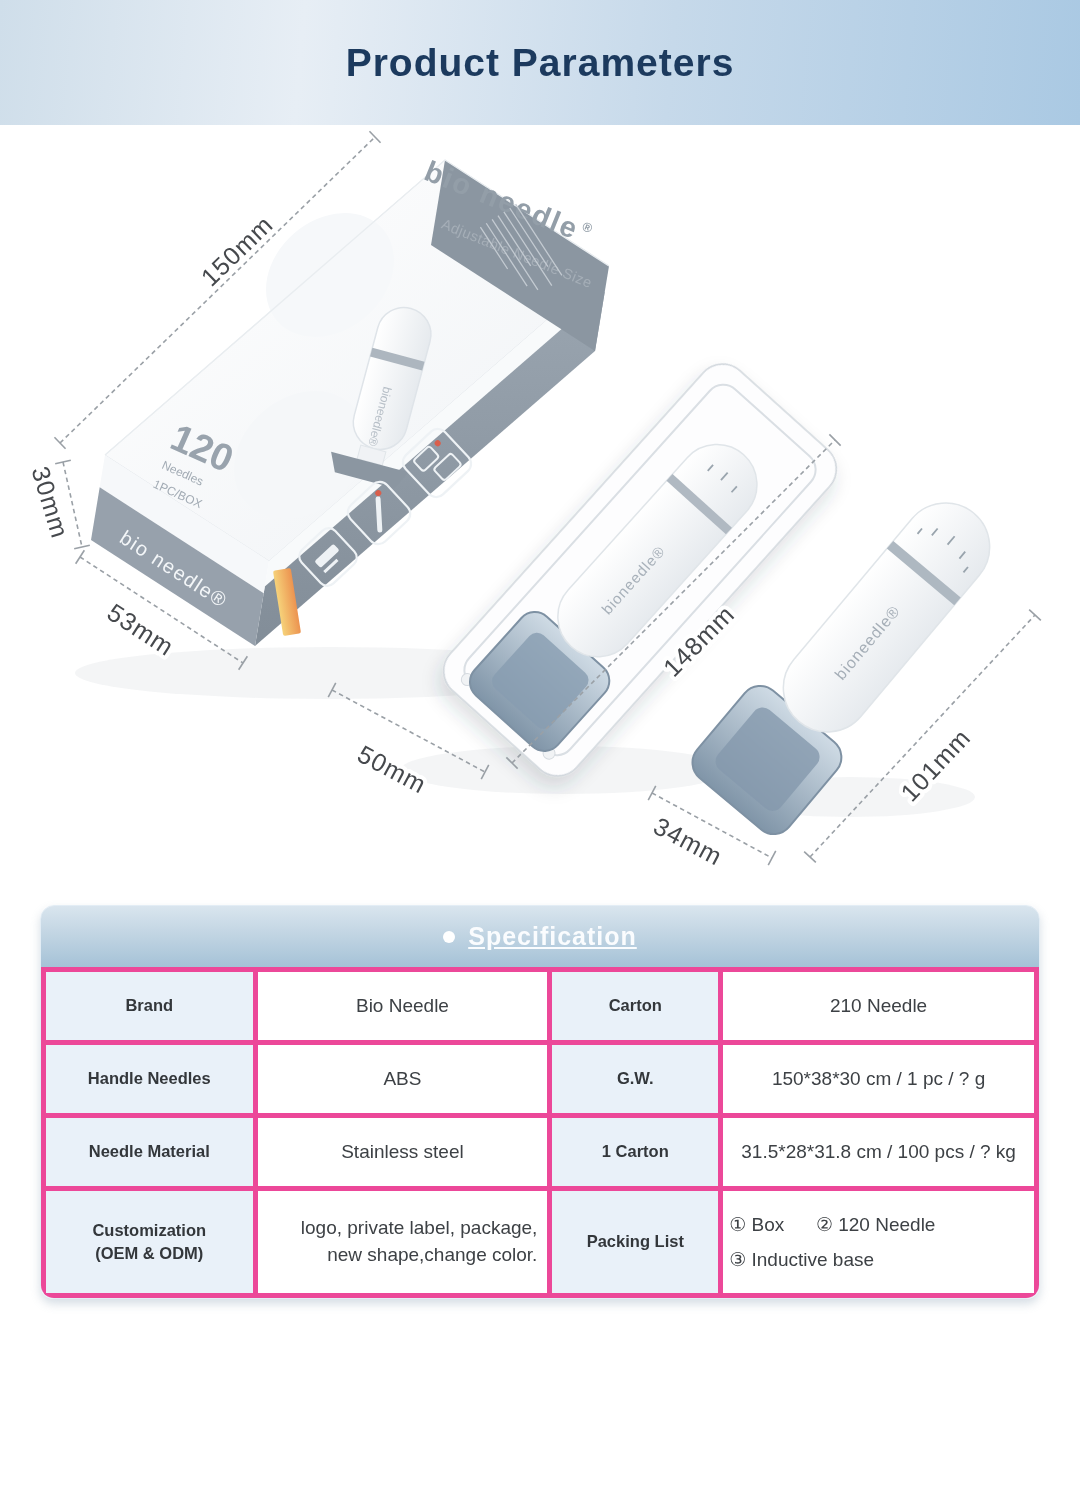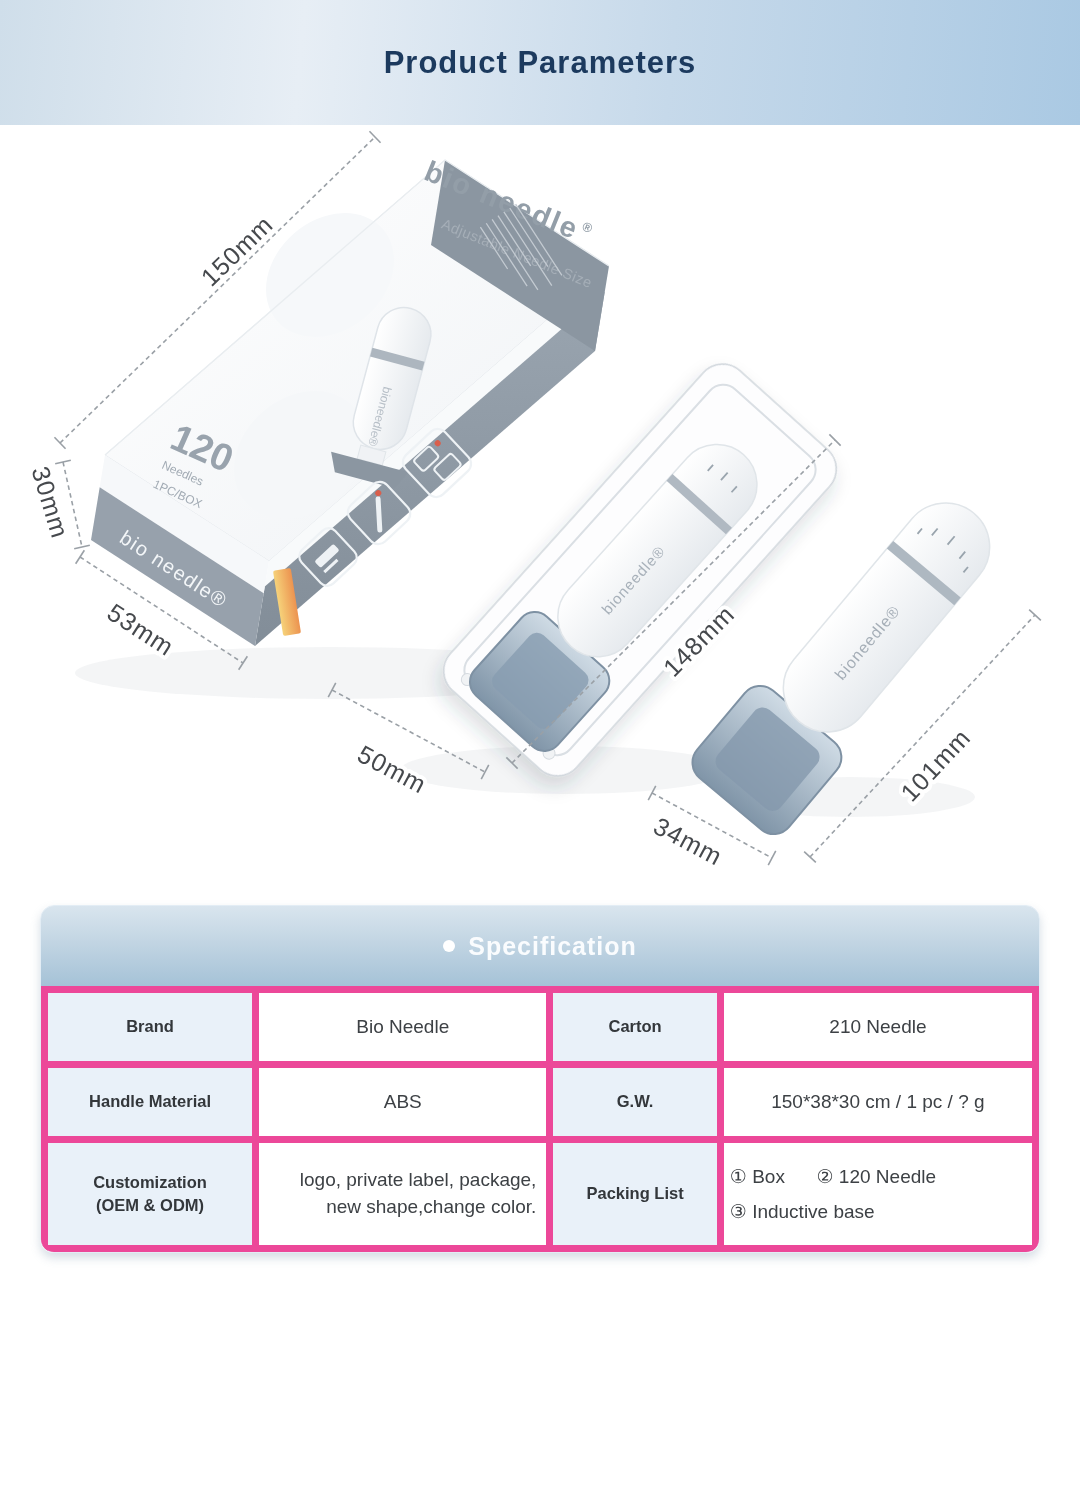--- a/index.html
+++ b/index.html
@@ -1,39 +1,39 @@
 <!DOCTYPE html>
 <html><head>
 <meta charset="utf-8">
 <style>
   html,body{margin:0;padding:0;background:#ffffff;}
   .page{position:relative;width:1080px;height:1486px;background:#ffffff;overflow:hidden;
         font-family:"Liberation Sans",sans-serif;}
   
   .banner{height:125px;display:flex;align-items:center;justify-content:center;
           background:linear-gradient(95deg,#cfdeea 0%,#e7eef5 28%,#c6d9ea 62%,#aac9e3 100%);}
-  .banner h1{margin:0;font-size:31px;font-weight:bold;color:#1c3a5e;letter-spacing:1px;}
+  .banner h1{margin:0;font-size:39px;font-weight:bold;color:#1c3a5e;letter-spacing:1px;}
   
   .showcase{position:relative;width:1080px;height:780px;}
   .showcase svg{display:block;}
   svg text{font-family:"Liberation Sans",sans-serif;}
   .dim-label{font-size:25px;fill:#46494d;letter-spacing:1px;text-anchor:middle;
              paint-order:stroke;stroke:#ffffff;stroke-width:8px;stroke-linejoin:round;}
   .dim-line{stroke:#9aa0a6;stroke-width:1.6;stroke-dasharray:4.5 3.5;fill:none;}
   .dim-tick{stroke:#9aa0a6;stroke-width:1.6;}
   
   .spec{padding:0 40px;}
   .spec-card{border-radius:14px;overflow:hidden;border:1px solid #e3edf5;
              box-shadow:0 5px 10px rgba(120,145,170,.3);}
-  .spec-header{height:80px;display:flex;align-items:center;justify-content:center;
+  .spec-header{height:61px;display:flex;align-items:center;justify-content:center;
                background:linear-gradient(180deg,#d9e5ee 0%,#c2d5e3 45%,#a5c2d7 100%);
-               color:#fafcfe;font-size:25px;letter-spacing:1px;font-weight:bold;}
+               color:#fafcfe;font-size:25px;letter-spacing:1px;font-weight:bold;text-decoration:underline;}
   .spec-dot{width:12px;height:12px;border-radius:50%;background:#ffffff;margin-right:13px;}
   table.spec-table{width:100%;border-collapse:collapse;table-layout:fixed;}
-  .spec-table td{border:7px solid #ec4899;text-align:center;vertical-align:middle;
+  .spec-table td{border:5px solid #ec4899;text-align:center;vertical-align:middle;
                  height:64px;font-size:19px;color:#3d4145;white-space:pre-line;line-height:1.4;
                  padding:2px 6px;}
   .spec-table td.lbl{background:#e9f1f9;font-weight:bold;font-size:16.5px;color:#33373b;}
   .spec-table tr.tall td{height:98px;}
   .spec-table td.val-left{text-align:right;padding-left:24px;padding-right:10px;}
   .spec-table td.packing{text-align:left;white-space:pre-wrap;line-height:1.85;}
 </style>
 </head>
 <body>
 
@@ -227,24 +227,30 @@
             <col style="width:31.8%">
           </colgroup>
         <tbody>
           <tr>
             <td class="lbl">Brand</td>
             <td class="val">Bio Needle</td>
             <td class="lbl">Carton</td>
             <td class="val">210 Needle</td>
           </tr>
           <tr>
-            <td class="lbl">Handle Material</td>
+            <td class="lbl">Handle Needles</td>
             <td class="val">ABS</td>
             <td class="lbl">G.W.</td>
             <td class="val">150*38*30 cm / 1 pc /  ? g</td>
+          </tr>
+          <tr>
+            <td class="lbl">Needle Material</td>
+            <td class="val">Stainless steel</td>
+            <td class="lbl">1 Carton</td>
+            <td class="val">31.5*28*31.8 cm / 100 pcs / ? kg</td>
           </tr>
           <tr class="tall">
             <td class="lbl">Customization
 (OEM &amp; ODM)</td>
             <td class="val val-left">logo, private label, package,
 new shape,change color.</td>
             <td class="lbl">Packing List</td>
             <td class="val packing">① Box      ② 120 Needle
 ③ Inductive base</td>
           </tr>

